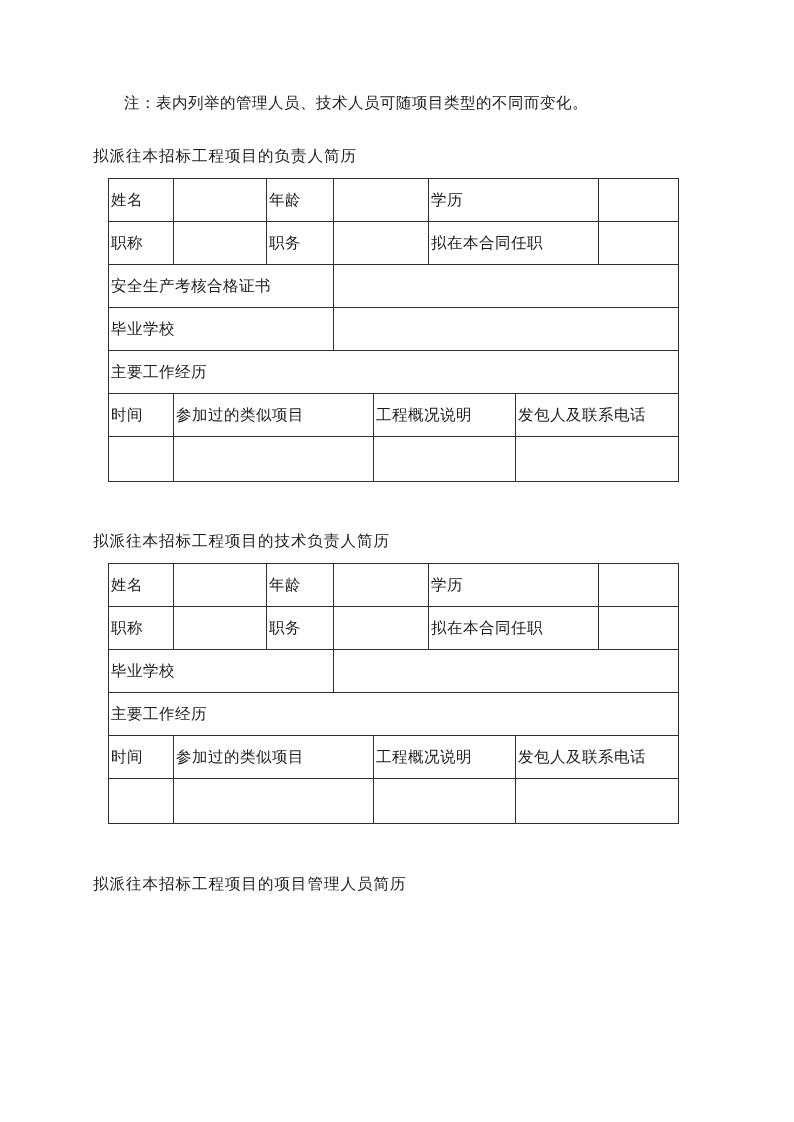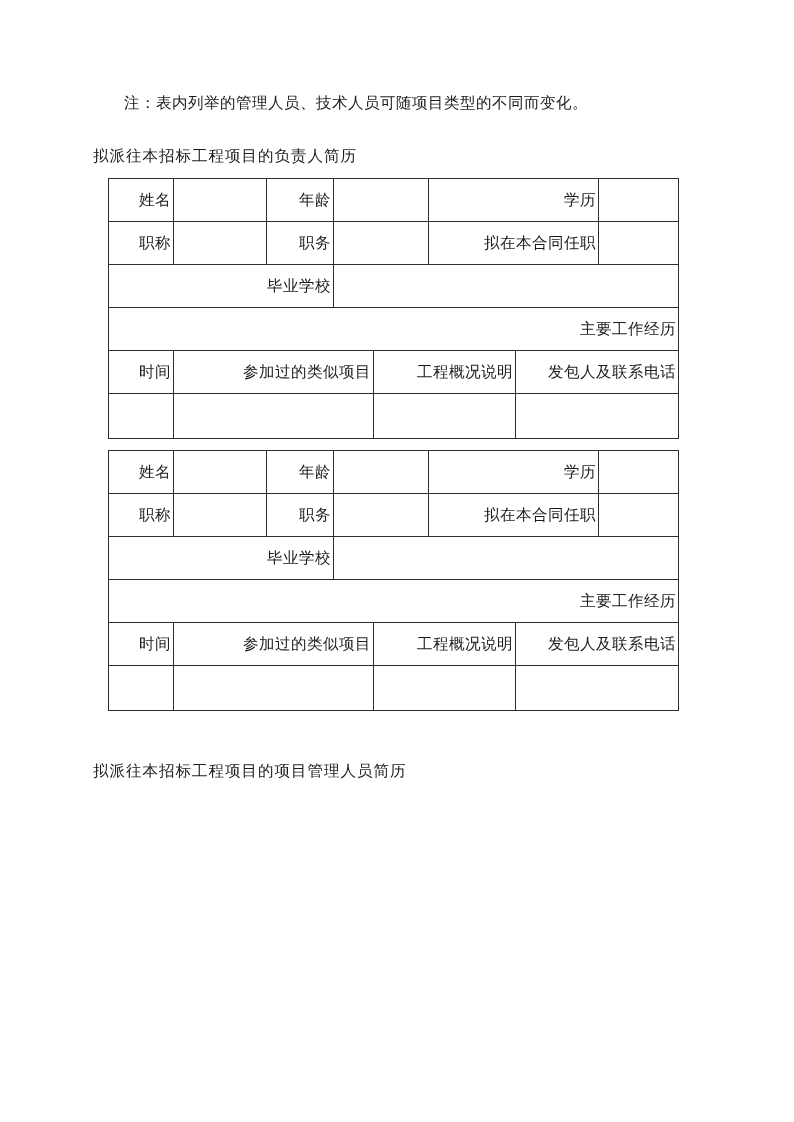--- a/index.html
+++ b/index.html
@@ -44,21 +44,21 @@
     border-collapse: collapse;
     table-layout: fixed;
     width: 570px;
     margin: 11px auto 0 auto;
     border: 1.5px solid #2e2e2e;
   }
   table.resume td {
     border: 1px solid #2e2e2e;
     height: 42px;
     padding: 0 2px;
-    text-align: right;
+    text-align: left;
     vertical-align: middle;
     font-size: 15.5px;
     letter-spacing: 0.5px;
     overflow: hidden;
     white-space: nowrap;
   }
   table.resume tr.bottom-row td { height: 44px; }
   .page-number {
     margin-top: 21px;
     text-align: center;
@@ -98,20 +98,24 @@
     </tr>
     <tr>
       <td>职称</td>
       <td></td>
       <td>职务</td>
       <td colspan="2"></td>
       <td colspan="2">拟在本合同任职</td>
       <td></td>
     </tr>
     <tr>
+      <td colspan="3">安全生产考核合格证书</td>
+      <td colspan="5"></td>
+    </tr>
+    <tr>
       <td colspan="3">毕业学校</td>
       <td colspan="5"></td>
     </tr>
     <tr>
       <td colspan="8">主要工作经历</td>
     </tr>
     <tr>
       <td>时间</td>
       <td colspan="3">参加过的类似项目</td>
       <td colspan="2">工程概况说明</td>
@@ -119,20 +123,21 @@
     </tr>
     <tr class="bottom-row">
       <td></td>
       <td colspan="3"></td>
       <td colspan="2"></td>
       <td colspan="2"></td>
     </tr>
   </tbody>
     </table>
 
+  <h3 class="table-title title-2">拟派往本招标工程项目的技术负责人简历</h3>
 
   <table class="resume">
     <colgroup>
       <col style="width:65px">
         <col style="width:93px">
         <col style="width:67px">
         <col style="width:40px">
       <col style="width:55px">
         <col style="width:87px">
         <col style="width:83px">

